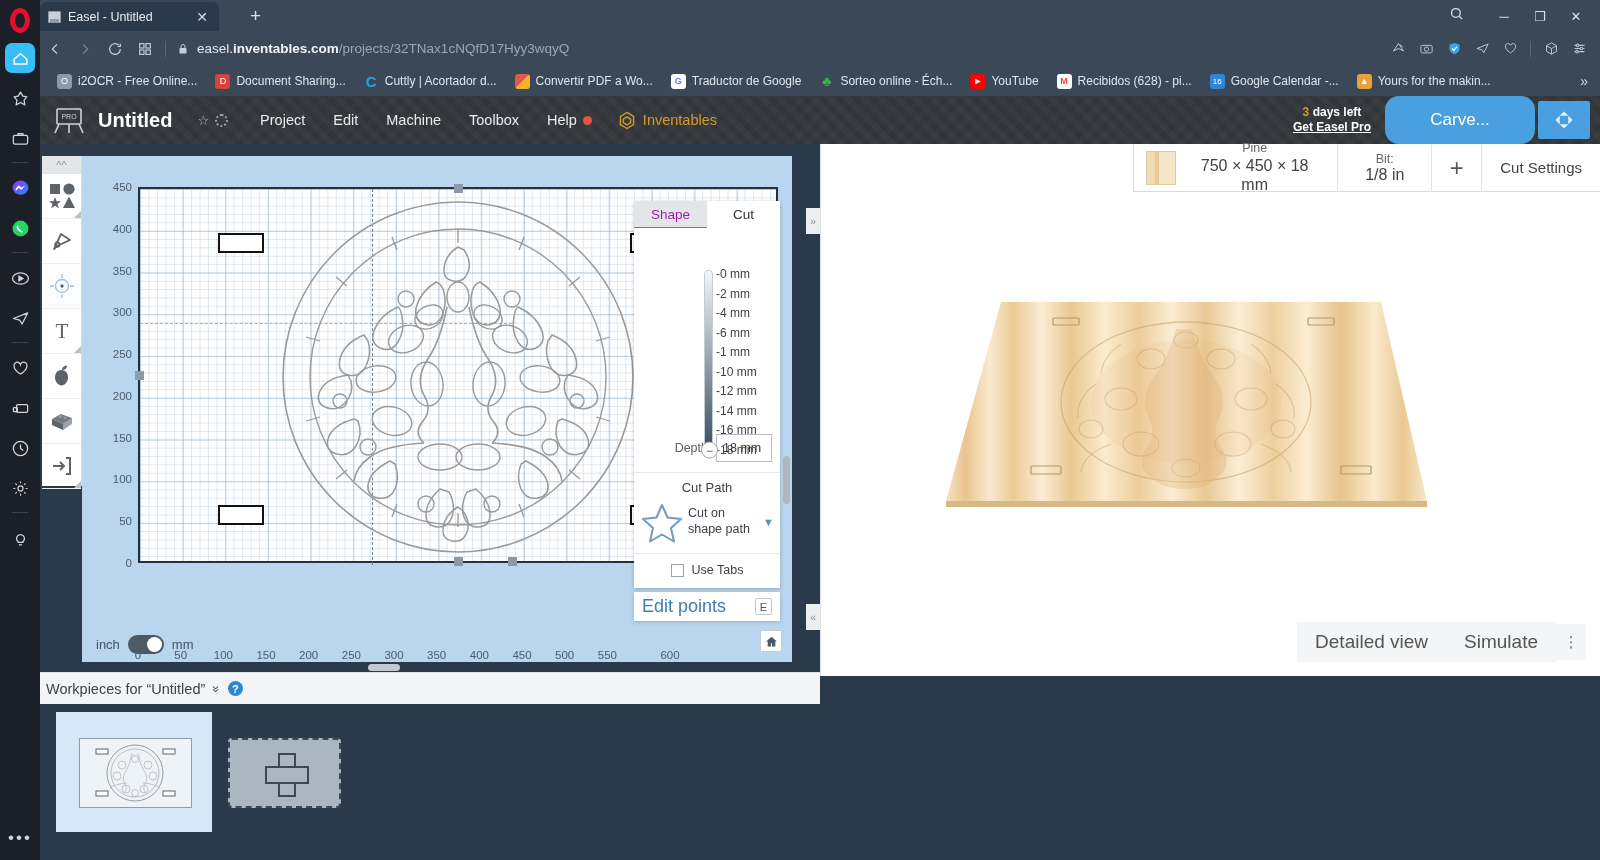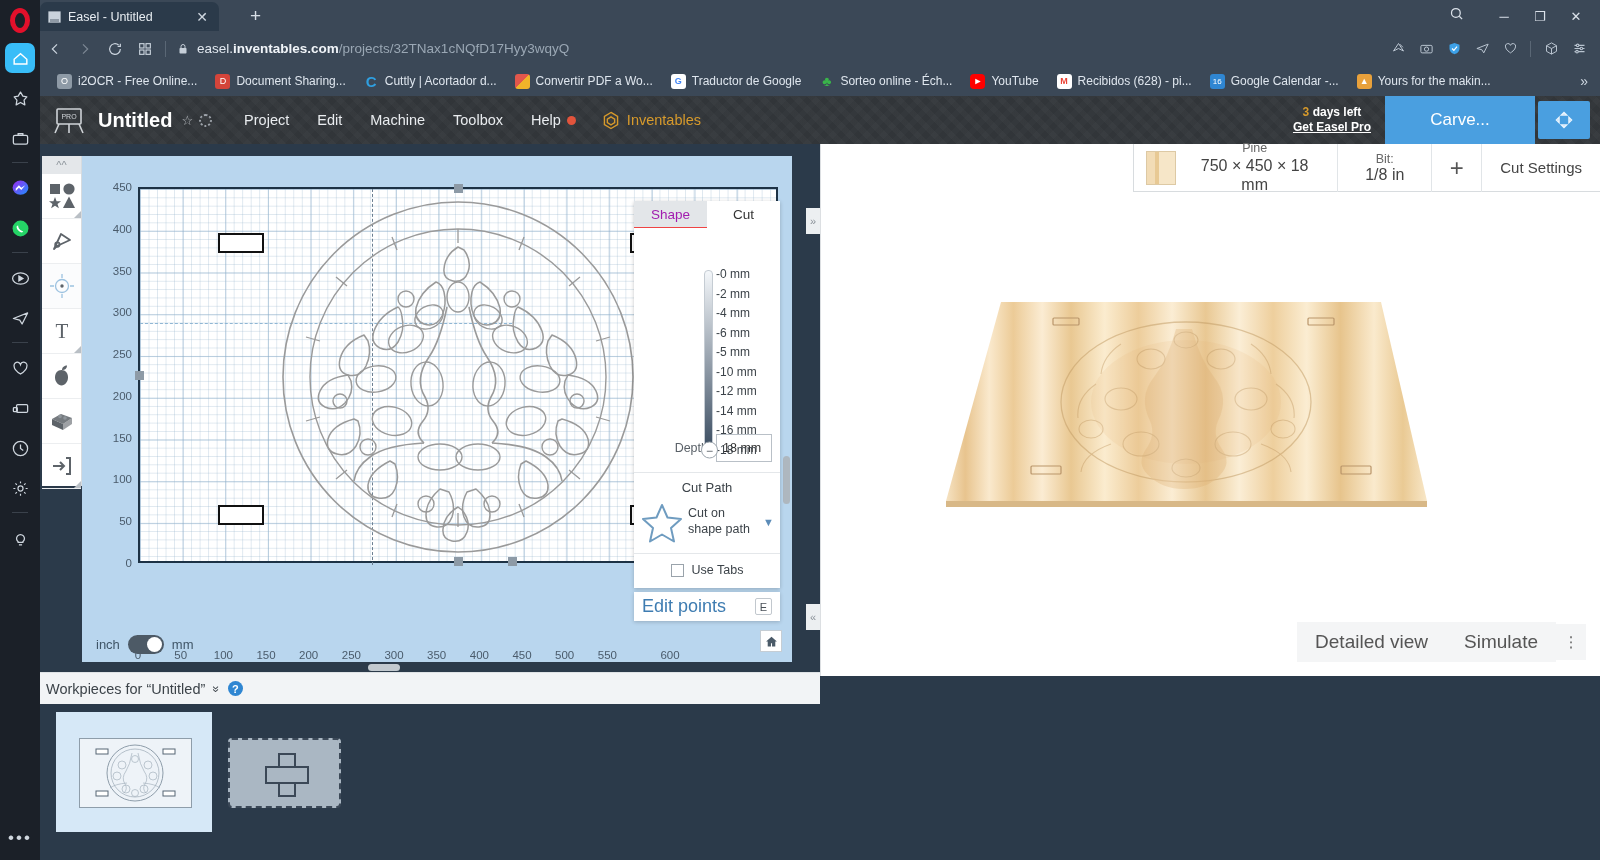--- a/index.html
+++ b/index.html
@@ -71,35 +71,35 @@
   .easel-head {
     position: absolute; left: 40px; top: 96px; width: 1560px; height: 48px;
     background: #34383c;
     background-image:
       repeating-linear-gradient(45deg, rgba(255,255,255,.022) 0 6px, transparent 6px 12px),
       repeating-linear-gradient(-45deg, rgba(0,0,0,.05) 0 6px, transparent 6px 12px);
     display: flex; align-items: center; padding-left: 12px;
   }
   .pro-logo { width: 34px; height: 30px; position: relative; margin-right: 12px; }
   .pro-logo .easel-svg { width: 34px; height: 30px; display:block; }
-  .proj-title { color: #fff; font-size: 20px; font-weight: 700; margin-right: 9px; }
+  .proj-title { color: #fff; font-size: 20px; font-weight: 700; margin-right: 25px; }
   .star-ico { color: #b9bdc2; font-size: 13px; margin-right: 6px; }
   .spin-ico { width: 13px; height: 13px; border: 2px dotted #9ea4ab; border-radius: 50%; margin-right: 18px; }
   .menu-item { color: #e9ecef; font-size: 14.5px; padding: 0 14px; white-space: nowrap; display:flex; align-items:center; gap:6px;}
   .red-dot { width: 9px; height: 9px; border-radius: 50%; background: #e2543c; display: inline-block; }
   .inv-link { color: #d79a2b; font-size: 14.5px; display: flex; align-items: center; gap: 7px; padding: 0 12px; }
   .inv-hex { width: 18px; height: 19px; display:block; }
   .head-right { margin-left: auto; display: flex; align-items: center; }
   .trial { text-align: center; margin-right: 14px; line-height: 1.25; }
   .trial .t1 { font-size: 12px; color: #ffffff; font-weight: 700; }
   .trial .t1 i { color: #d79a2b; font-style: normal; }
   .trial .t2 { font-size: 12px; color: #ffffff; font-weight: 700; text-decoration: underline; }
   .carve-btn {
     width: 150px; height: 48px; background: #4a9fe0; color: #fff; font-size: 17px;
-    display: flex; align-items: center; justify-content: center; border-radius: 0;
+    display: flex; align-items: center; justify-content: center; border-radius: 14px;
   }
   .expand-btn { width: 52px; height: 38px; background: #4a9fe0; margin-left: 3px; margin-right: 10px; display:flex;align-items:center;justify-content:center; border-radius:2px;}
   .expand-btn svg { width: 20px; height: 20px; display:block; }
 
   
   .matbar {
     position: absolute; left: 1133px; top: 144px; width: 467px; height: 48px;
     background: #fff; border-bottom: 1px solid #d8dcdf; display: flex; align-items: center;
     border-left: 1px solid #d8dcdf;
   }
@@ -740,21 +740,21 @@
     <div class="insp-tabs">
       <div class="insp-tab">Shape</div>
       <div class="insp-tab active">Cut</div>
     </div>
     <div class="depth-scale" id="depthScale">
       <div class="scale-bar"></div>
     <div class="scale-lab" style="top: 46px;">-0 mm</div>
         <div class="scale-lab" style="top: 65.5556px;">-2 mm</div>
         <div class="scale-lab" style="top: 85.1111px;">-4 mm</div>
         <div class="scale-lab" style="top: 104.667px;">-6 mm</div>
-        <div class="scale-lab" style="top: 124.222px;">-5 mm</div>
+        <div class="scale-lab" style="top: 124.222px;">-1 mm</div>
         <div class="scale-lab" style="top: 143.778px;">-10 mm</div>
         <div class="scale-lab" style="top: 163.333px;">-12 mm</div>
         <div class="scale-lab" style="top: 182.889px;">-14 mm</div>
         <div class="scale-lab" style="top: 202.444px;">-16 mm</div>
         <div class="scale-lab" style="top: 222px;">-18 mm</div>
         <div class="scale-knob" style="top: 222px;">−</div>
       </div>
     <div class="depth-row">
       <span class="dl">Depth</span>
       <span class="depth-input">18 mm</span>

